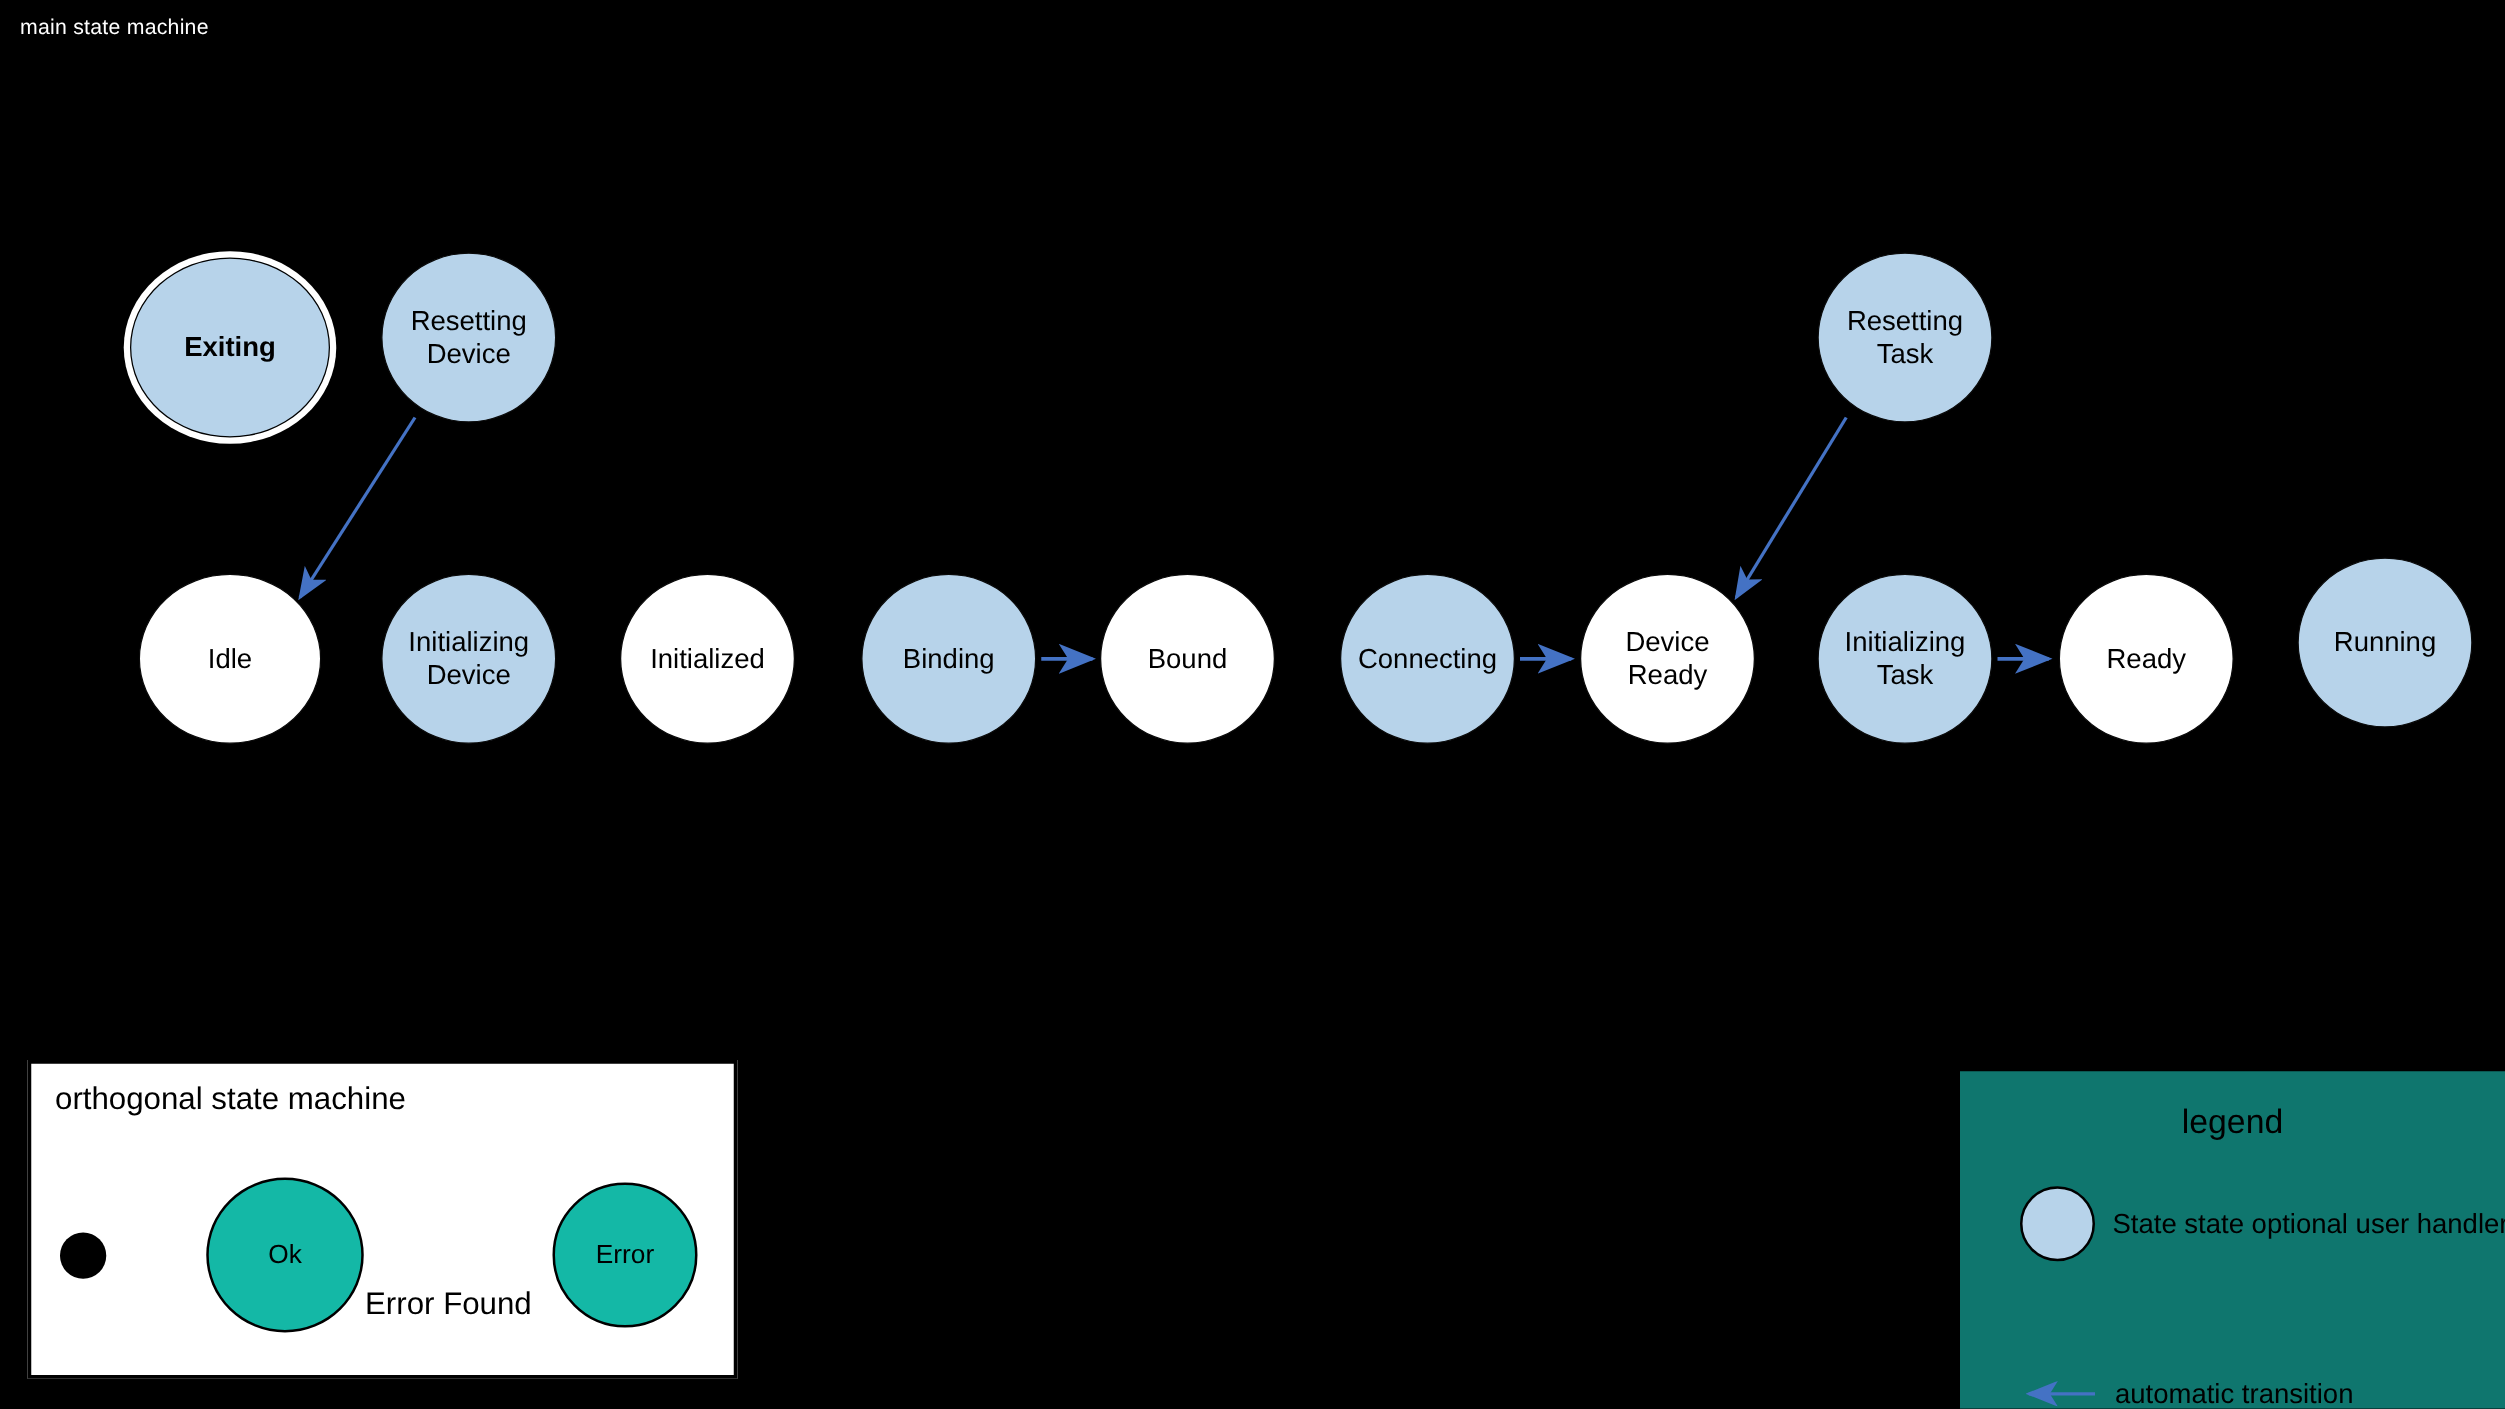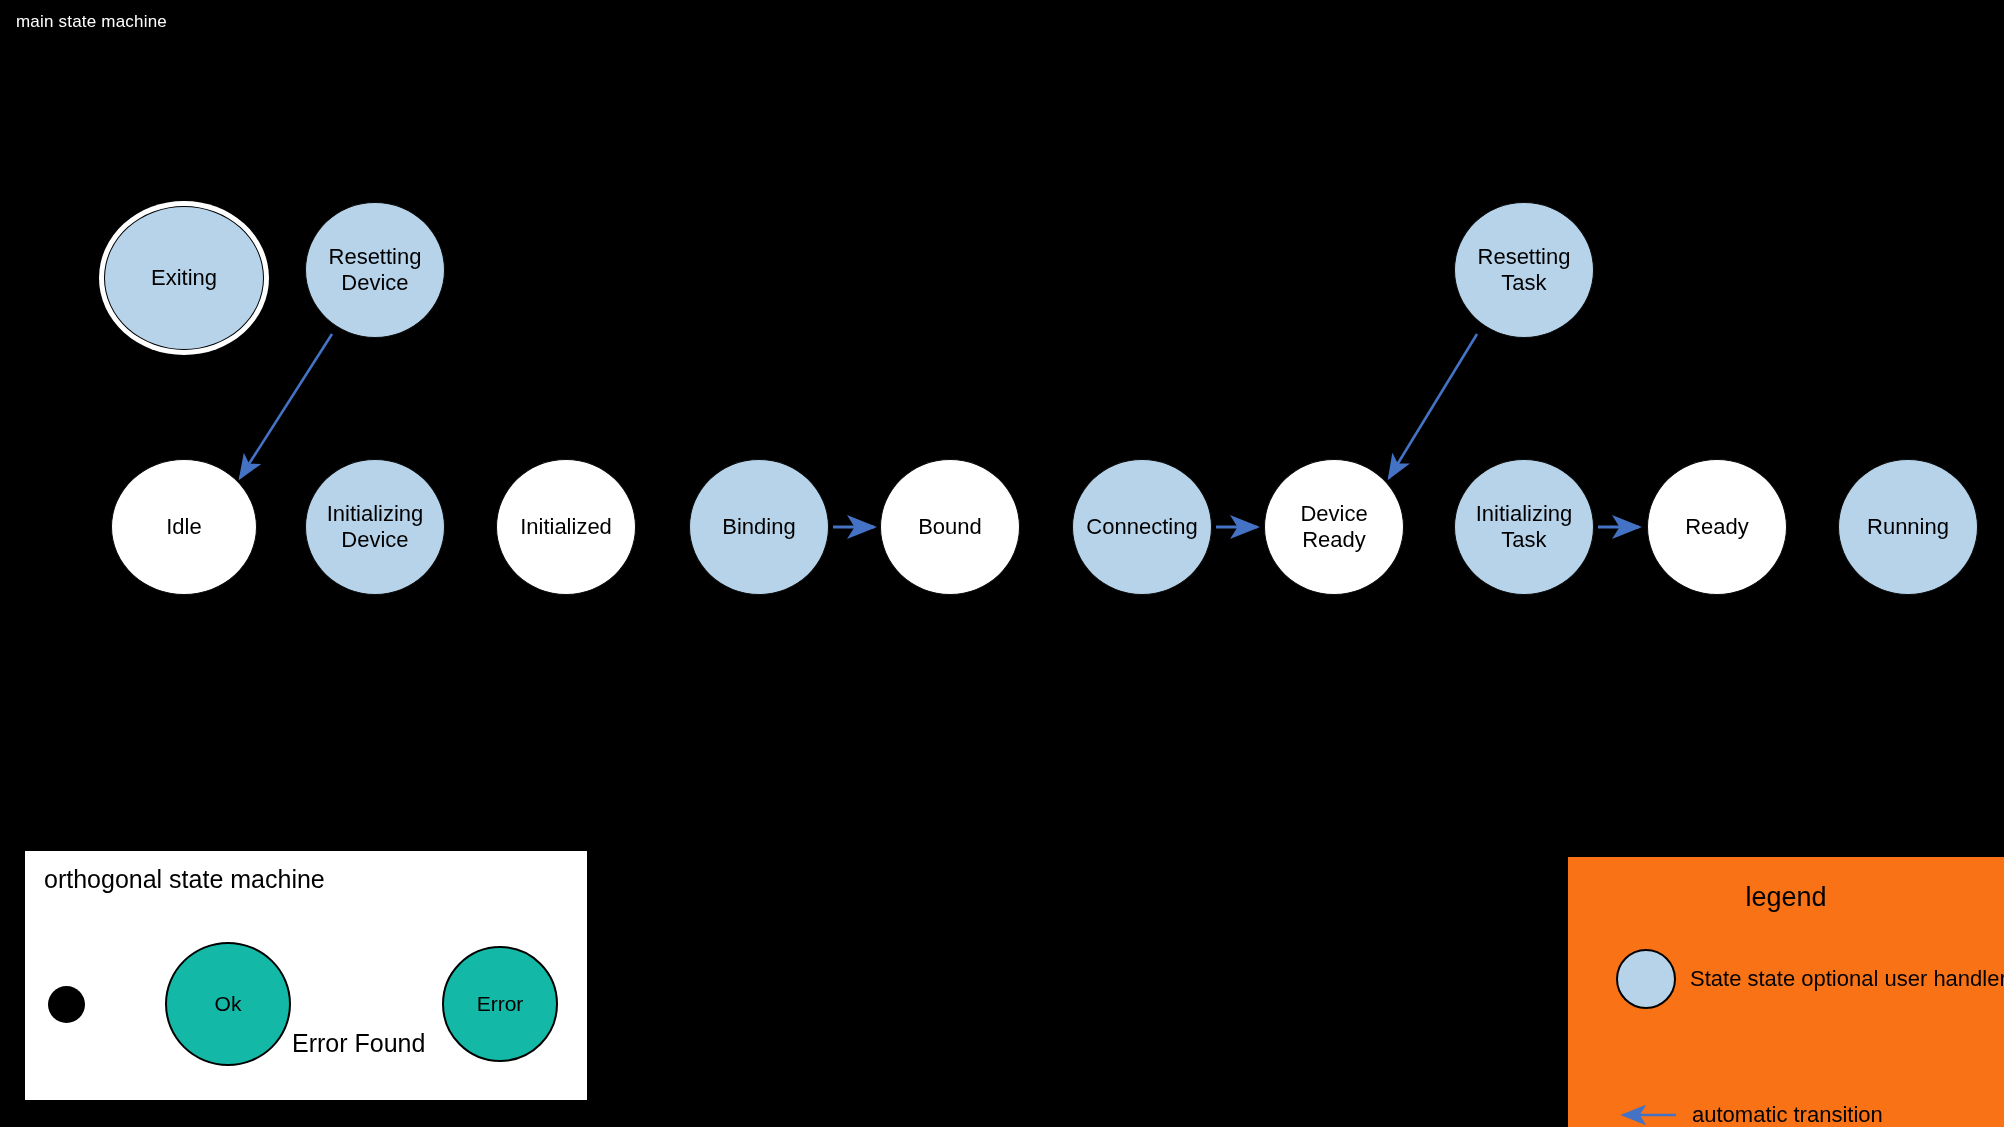--- a/index.html
+++ b/index.html
@@ -47,20 +47,21 @@
     user-select: none;
   }
   .node.fill-blue  { background: #b7d3ea; }
   .node.fill-white { background: #ffffff; }
   .node .nlabel { pointer-events: none; white-space: pre-line; }
 
   
   .node.final {
     border: 1px solid #000000;
     box-shadow: 0 0 0 5px #ffffff, 0 0 0 7px #000000;
+    font-weight: bold;
   }
 
   
   .ortho-box {
     position: absolute;
     background: #ffffff;
     border: 3px solid #000000;
     box-sizing: border-box;
   }
   .ortho-title {
@@ -93,21 +94,21 @@
     color: #000000;
     font-size: 25px;
     font-family: "Liberation Sans", sans-serif;
     white-space: nowrap;
     margin-top: 12px;
   }
 
   
   .legend-box {
     position: absolute;
-    background: #f97316;
+    background: #0f766e;
     box-sizing: border-box;
   }
   .legend-title {
     position: absolute;
     width: 100%;
     text-align: center;
     color: #000000;
     font-size: 27px;
     font-family: "Liberation Sans", sans-serif;
   }
@@ -204,21 +205,21 @@
 
 <div class="node fill-blue" style="left:1454px; top:459px; width:140px; height:136px;">
   <span class="nlabel">Initializing
 Task</span>
 </div>
 
 <div class="node fill-white" style="left:1647px; top:459px; width:140px; height:136px;">
   <span class="nlabel">Ready</span>
 </div>
 
-<div class="node fill-blue" style="left:1838px; top:459px; width:140px; height:136px;">
+<div class="node fill-blue" style="left:1838px; top:446px; width:140px; height:136px;">
   <span class="nlabel">Running</span>
 </div>
 
 <div class="ortho-box" style="left:22px; top:848px; width:568px; height:255px;"></div>
 
 <div class="ortho-title" style="left:44px; top:865px;">orthogonal state machine</div>
 
 <div class="init-dot" style="left:48px; top:986px; width:37px; height:37px;"></div>
 
 <div class="ortho-node" style="left:165px; top:942px; width:126px; height:124px;">

